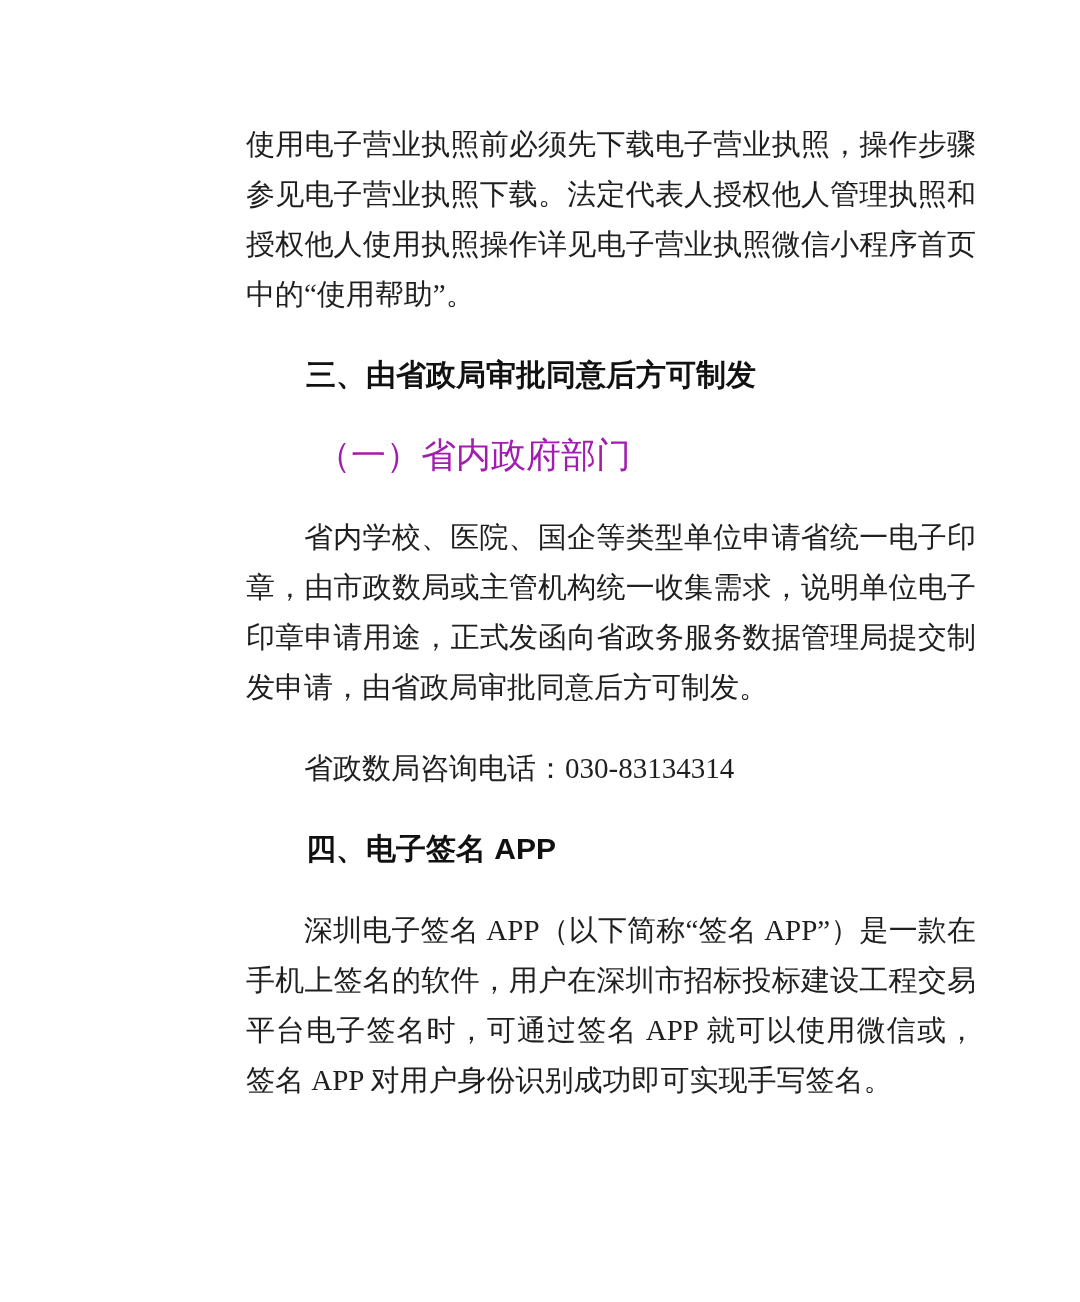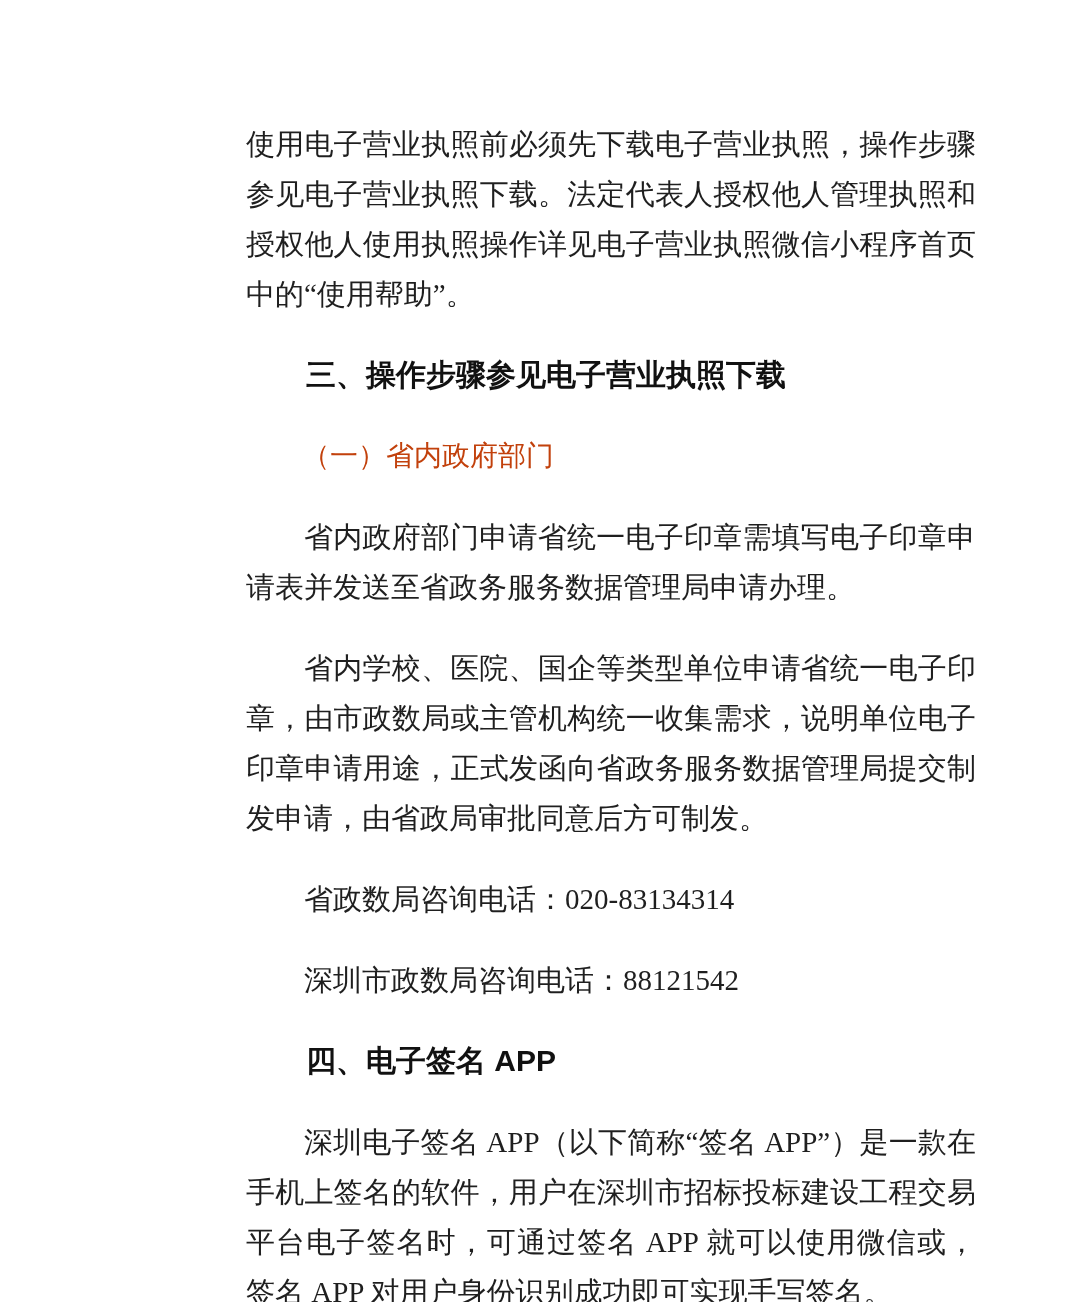--- a/index.html
+++ b/index.html
@@ -32,46 +32,44 @@
   .para.indent { text-indent: 2em; }
   .heading {
     font-size: 30px;
     line-height: 50px;
     color: #111111;
     font-weight: bold;
     font-family: "Liberation Sans", "DejaVu Sans", sans-serif;
     text-indent: 2em;
   }
   .subheading {
-    font-size: 28px;
+    font-size: 35px;
     line-height: 50px;
-    color: #c2410c;
+    color: #a21caf;
     text-indent: 2em;
     font-family: "Liberation Serif", "DejaVu Serif", serif;
   }
   .page-footer {
     position: absolute;
     left: 133px;
     top: 1250px;
     font-size: 28px;
     line-height: 36px;
     color: #2a2a2a;
     letter-spacing: 2px;
     font-family: "Liberation Serif", "DejaVu Serif", serif;
   }
 </style>
 </head>
 <body>
 
 <div class="page">
   <div class="content">
     <p class="para">使用电子营业执照前必须先下载电子营业执照，操作步骤参见电子营业执照下载。法定代表人授权他人管理执照和授权他人使用执照操作详见电子营业执照微信小程序首页中的“使用帮助”。</p>
-    <h2 class="heading">三、操作步骤参见电子营业执照下载</h2>
+    <h2 class="heading">三、由省政局审批同意后方可制发</h2>
     <p class="subheading">（一）省内政府部门</p>
-    <p class="para indent">省内政府部门申请省统一电子印章需填写电子印章申请表并发送至省政务服务数据管理局申请办理。</p>
     <p class="para indent">省内学校、医院、国企等类型单位申请省统一电子印章，由市政数局或主管机构统一收集需求，说明单位电子印章申请用途，正式发函向省政务服务数据管理局提交制发申请，由省政局审批同意后方可制发。</p>
-    <p class="para indent">省政数局咨询电话：020-83134314</p>
-    <p class="para indent">深圳市政数局咨询电话：88121542</p>
+    <p class="para indent">省政数局咨询电话：030-83134314</p>
     <h2 class="heading">四、电子签名 APP</h2>
     <p class="para indent">深圳电子签名 APP（以下简称“签名 APP”）是一款在手机上签名的软件，用户在深圳市招标投标建设工程交易平台电子签名时，可通过签名 APP 就可以使用微信或，签名 APP 对用户身份识别成功即可实现手写签名。</p>
   </div>
   <div class="page-footer">— 8 —</div>
 </div>
 
 </body></html>

